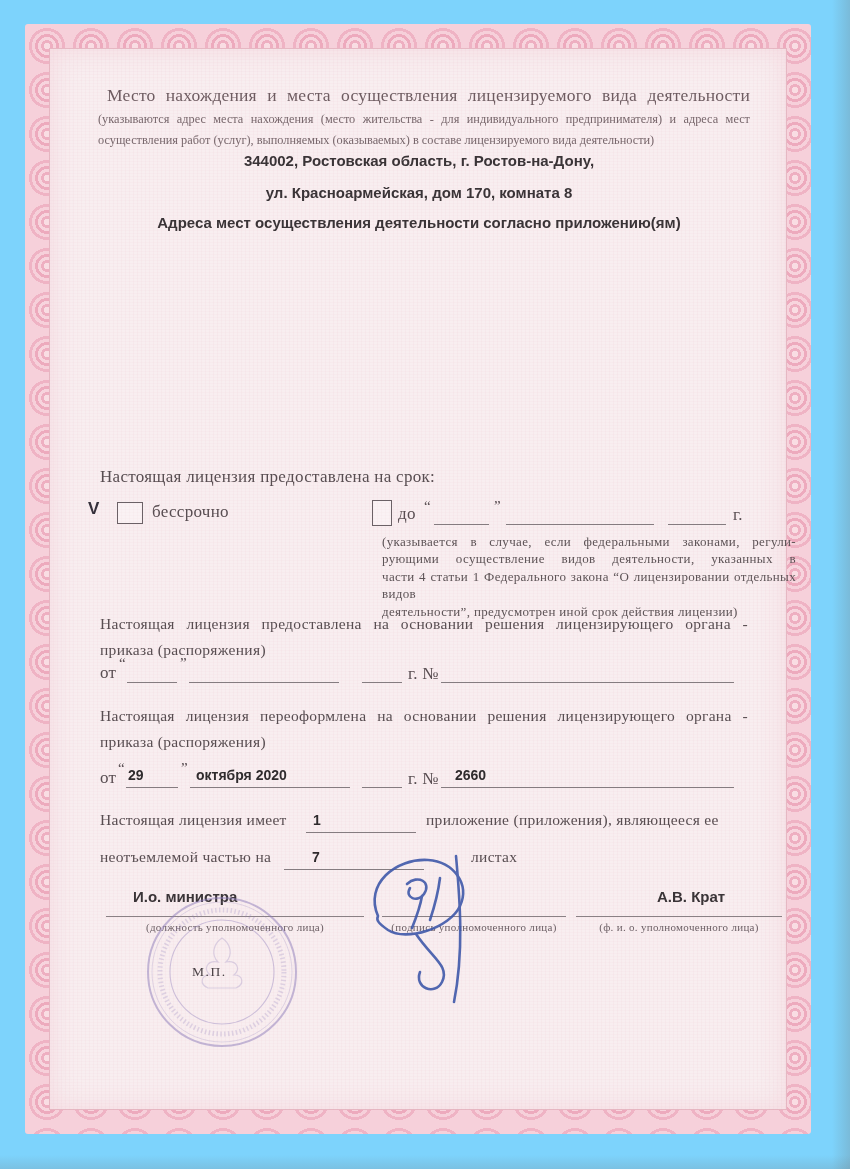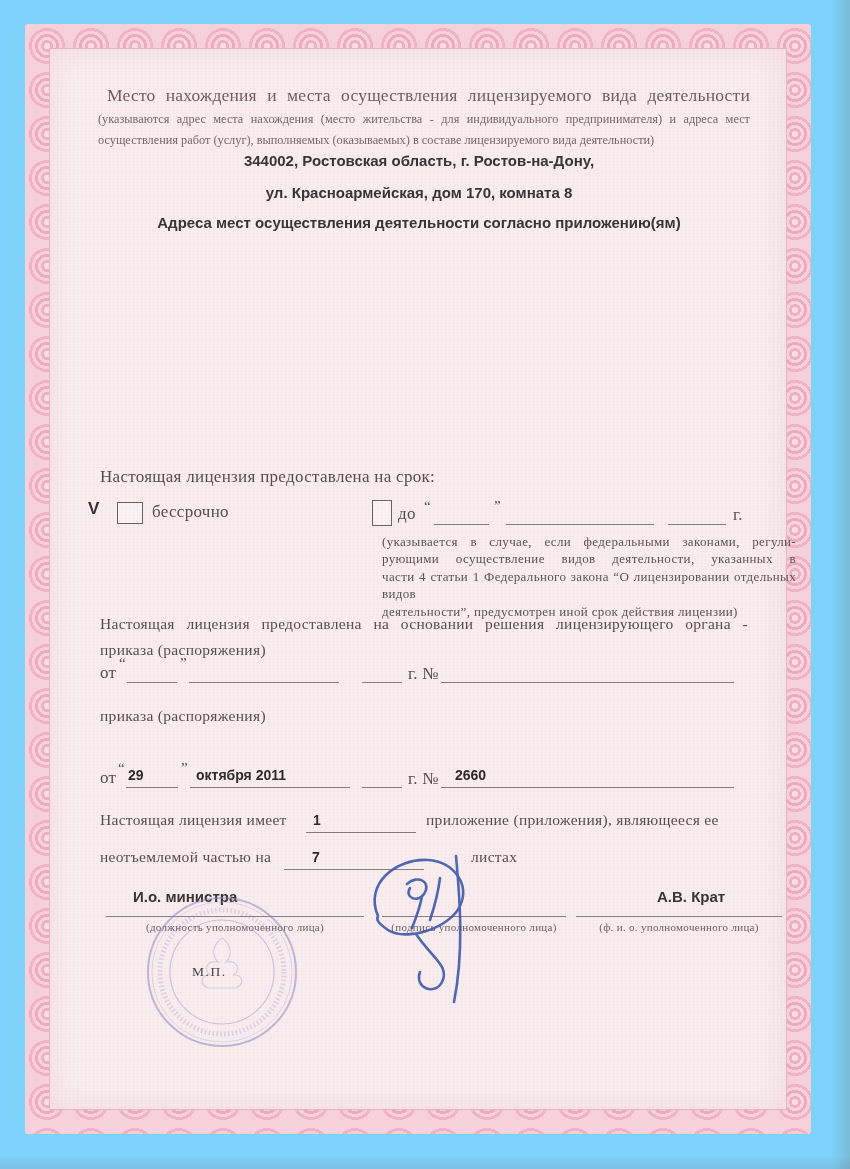--- a/index.html
+++ b/index.html
@@ -129,32 +129,33 @@
           <span class="val" style="left:8px;"></span>
         </span>
       <span class="blank" style="left:362px;width:40px;top:0;"></span>
       <span class="serif-label" style="left:408px;top:6px;">г. №</span>
       <span class="blank" style="left:441px;width:293px;top:0;">
           <span class="val" style="left:14px;"></span>
         </span>
     </div>
 
     <div class="sect sect-reissued">
+      <span class="jline">Настоящая лицензия переоформлена на основании решения лицензирующего органа -</span>
       <span>приказа (распоряжения)</span>
     </div>
 
     <div class="row" style="top:761px;height:28px;">
       <span class="serif-label" style="left:100px;top:7px;">от</span>
       <span class="q" style="left:118px;top:-1px;">“</span>
       <span class="blank" style="left:126px;width:52px;top:2px;">
           <span class="val" style="left:2px;">29</span>
         </span>
       <span class="q" style="left:181px;top:-1px;">”</span>
       <span class="blank" style="left:190px;width:160px;top:2px;">
-          <span class="val" style="left:6px;">октября 2011</span>
+          <span class="val" style="left:6px;">октября 2020</span>
         </span>
       <span class="blank" style="left:362px;width:40px;top:2px;"></span>
       <span class="serif-label" style="left:408px;top:8px;">г. №</span>
       <span class="blank" style="left:441px;width:293px;top:2px;">
           <span class="val" style="left:14px;">2660</span>
         </span>
     </div>
 
     <div class="row" style="top:804px;height:28px;">
       <span class="attach-text" style="left:100px;top:7px;">Настоящая лицензия имеет</span>

